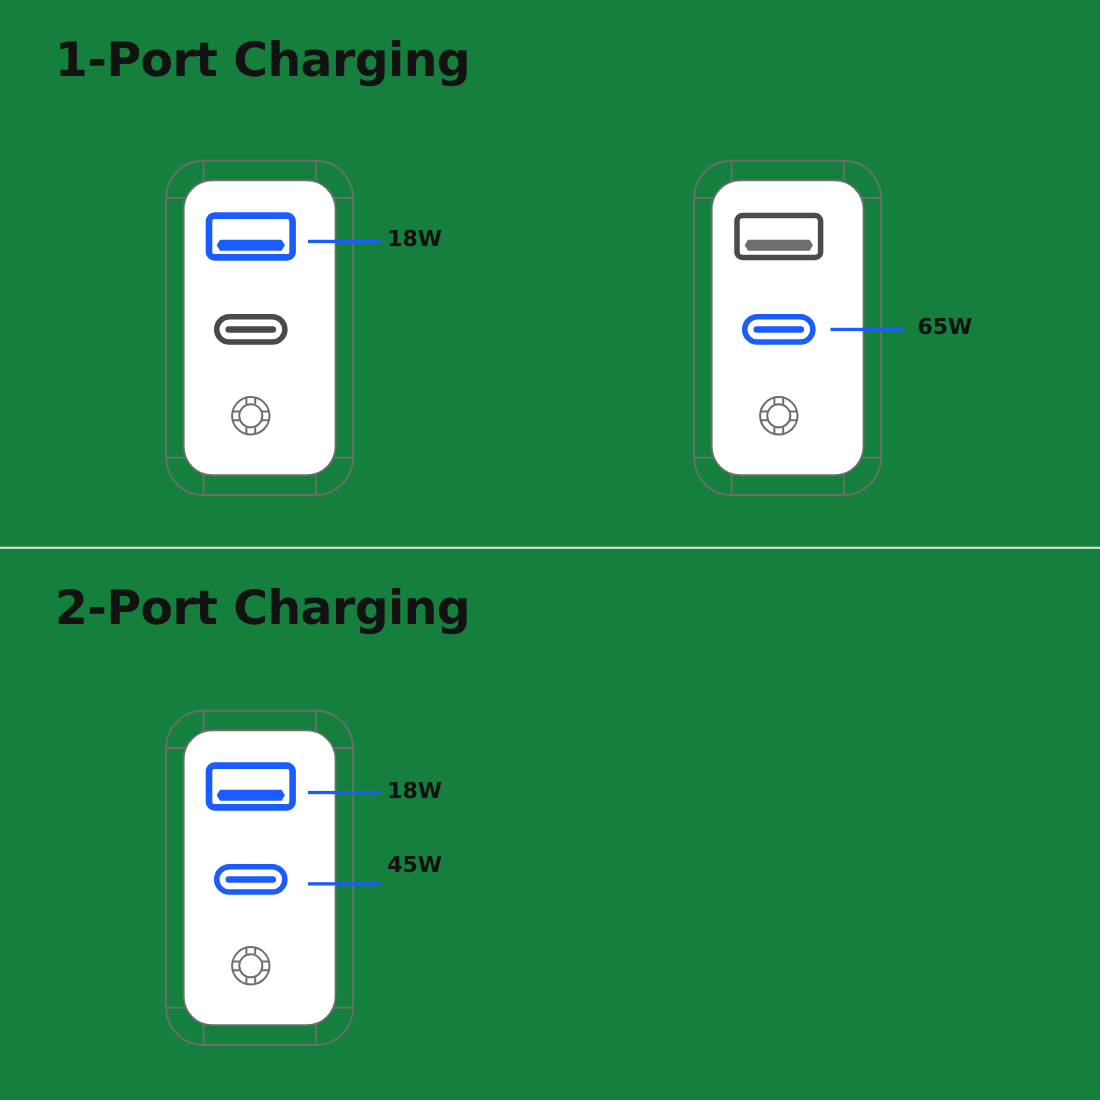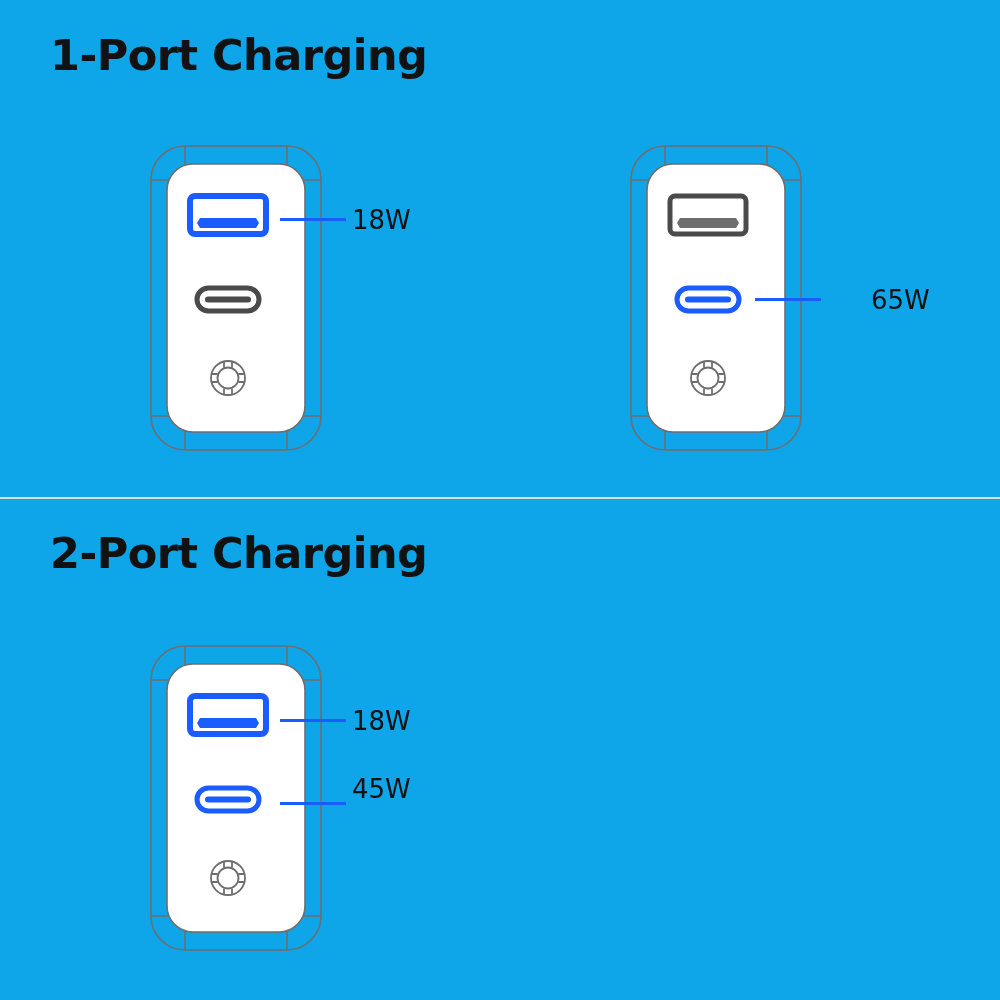--- a/index.html
+++ b/index.html
@@ -3,21 +3,21 @@
 <meta charset="utf-8">
 <title>Charging Diagram</title>
 <style>
   * { margin:0; padding:0; box-sizing:border-box; }
   html, body {
     width:1000px; height:1000px;
     background:#f1f1f1;
     font-family:"Liberation Sans", sans-serif;
     overflow:hidden;
   }
-  .page { position:relative; width:1000px; height:1000px; background:#0ea5e9; }
+  .page { position:relative; width:1000px; height:1000px; background:#15803d; }
 
   .section { position:absolute; left:0; width:1000px; }
   .section-1 { top:0; height:497px; }
   .section-2 { top:498px; height:476px; }
 
   .divider {
     position:absolute; left:0; top:497px; width:1000px; height:2px;
     background:#dcdcdc;
   }
 
@@ -30,22 +30,22 @@
     white-space:nowrap;
     font-family:"DejaVu Sans", sans-serif;
   }
   .title-1 { left:50px; top:30px; }
   .title-2 { left:50px; top:30px; }
 
   .charger-wrap { position:absolute; }
 
   .label {
     position:absolute;
-    font-size:26px;
-    font-weight:400;
+    font-size:20px;
+    font-weight:700;
     color:#111111;
     white-space:nowrap;
     font-family:"DejaVu Sans", sans-serif;
   }
 
   .leader {
     position:absolute;
     height:3px;
     background:#1a5cff;
   }
@@ -125,21 +125,21 @@
           <circle cx="88" cy="240" r="10.5"></circle>
           <path d="M71.5 236 L77.8 236 M71.5 244 L77.8 244
                    M98.2 236 L104.5 236 M98.2 244 L104.5 244
                    M84 223.5 L84 229.6 M92 223.5 L92 229.6
                    M84 250.4 L84 256.5 M92 250.4 L92 256.5"></path>
         </g>
       </svg>
     </div>
 
     <div class="leader" style="left:755px; top:298px; width:66px;"></div>
-    <div class="label" style="left:834px; top:285px;margin-left:37px;">65W</div>
+    <div class="label" style="left:834px; top:285px;">65W</div>
   </div>
 
   <div class="divider"></div>
 
   <div class="section section-2">
 
     <div class="section-title title-2">2-Port Charging</div>
 
     <div class="charger-wrap" style="left:140px; top:140px;">
       <svg width="200" height="320" viewBox="0 0 200 320">

